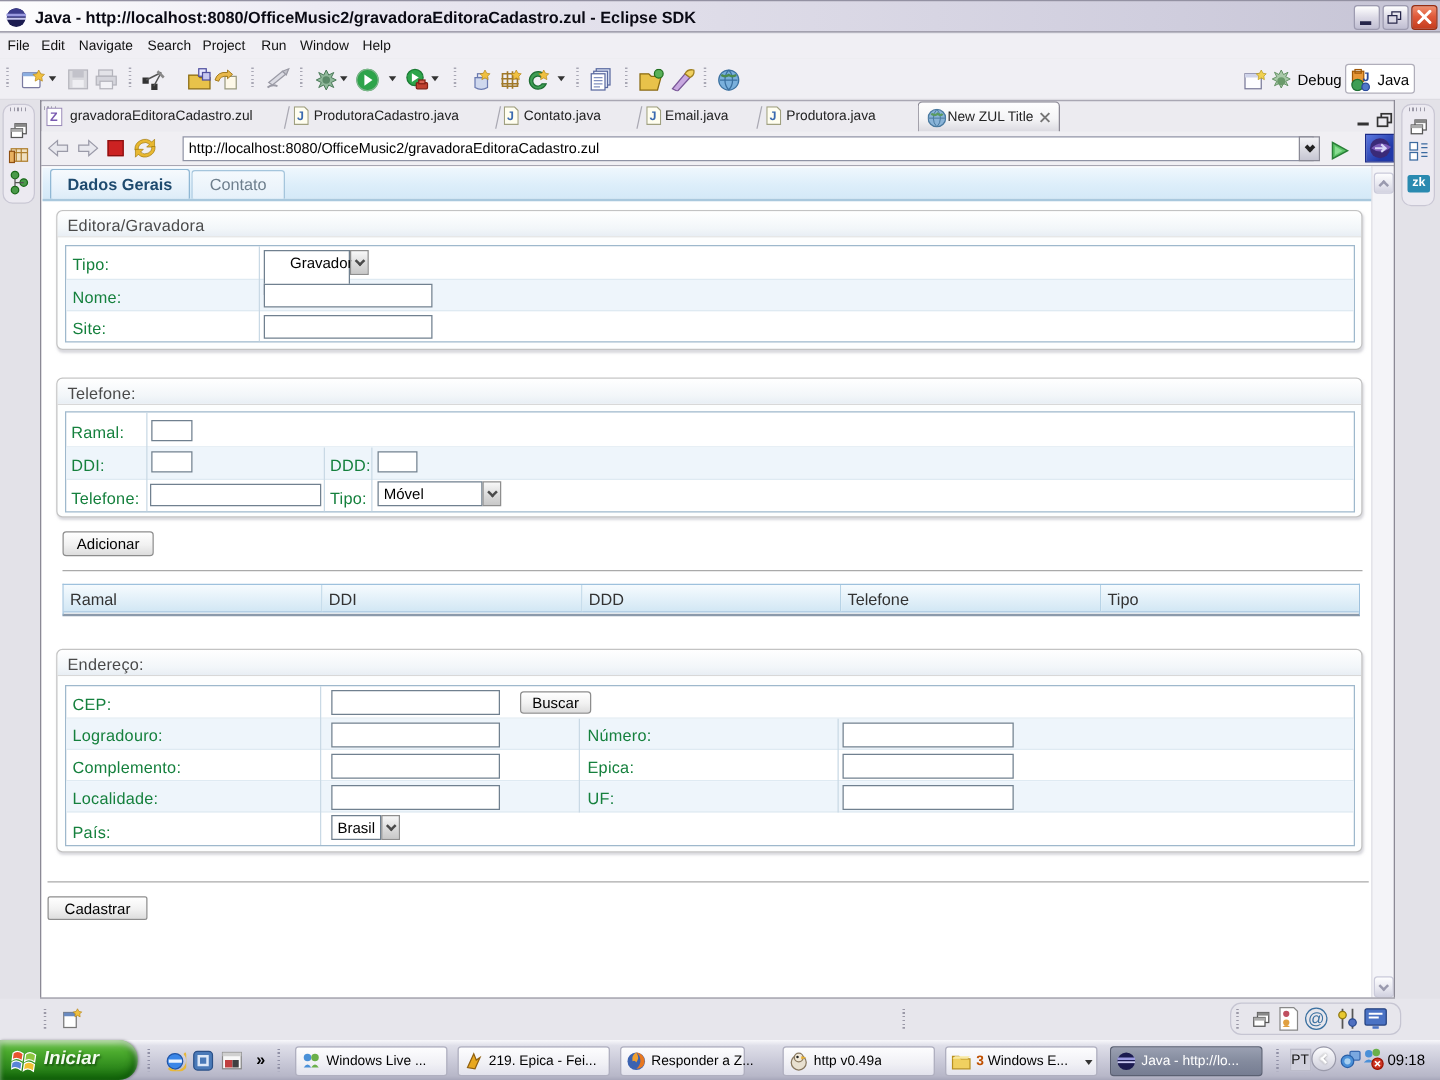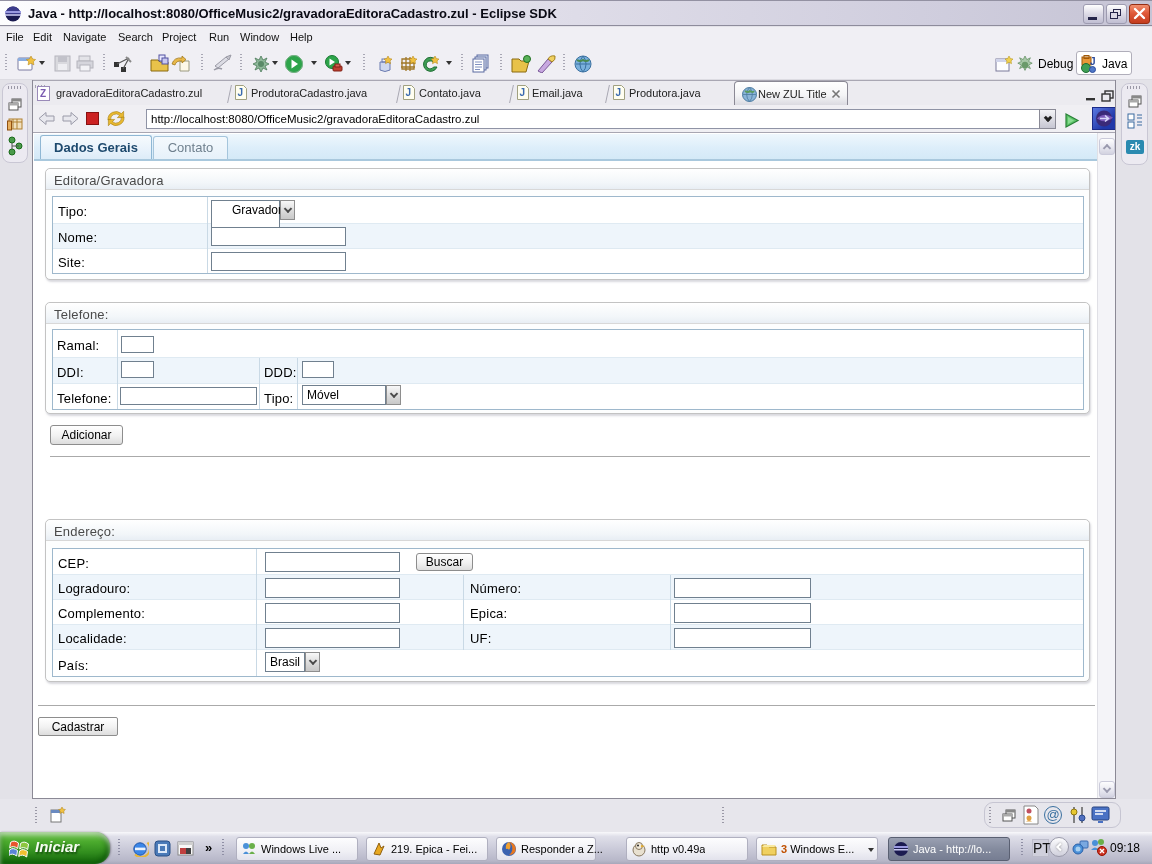--- a/index.html
+++ b/index.html
@@ -53,21 +53,21 @@
 #ztab2 { left:153px; top:136px; width:75px; height:23px; background:linear-gradient(#f4f9fd,#e6f1fa); border:1px solid #a5c5dc; border-bottom:none; border-radius:3px 3px 0 0; color:#6e7f8d; text-align:center; line-height:22px; }
 #ztabline { left:34px; top:159px; width:1063px; height:2px; background:#a9c8dd; }
 
 
 .gbox { position:absolute; border:1px solid #c3c3c3; border-radius:5px; background:#fdfefe; box-shadow:1px 2px 2px rgba(180,180,190,.5); }
 .ghead { position:absolute; left:0; top:0; right:0; height:21px; background:linear-gradient(#ffffff,#f2f6f9 70%,#e8eef4); border-bottom:1px solid #d8d8d8; border-radius:5px 5px 0 0;
   font-size:13px; color:#4a4a4a; letter-spacing:.2px; padding:4px 0 0 8px; }
 .grid { position:absolute; border:1px solid #9eb8cc; background:#fff; }
 .grow { position:absolute; left:0; right:0; border-bottom:1px solid #dfeaf2; }
 .grow.blue { background:#eef5fb; }
-.glabel { position:absolute; font-size:13px; color:#000000; letter-spacing:.2px; }
+.glabel { position:absolute; font-size:13px; color:#15803d; letter-spacing:.2px; }
 .gvline { position:absolute; top:0; bottom:0; width:1px; background:#c9d9e5; }
 .inp { position:absolute; background:#fff; border:1px solid #70808f; }
 .combo-t { position:absolute; background:#fff; border:1px solid #70808f; font-size:12px; color:#000; }
 .combo-b { position:absolute; background:linear-gradient(#f8f8f8,#d9d9d9 60%,#c8c8c8); border:1px solid #8e8e8e; }
 .chev { position:absolute; left:50%; top:50%; width:6px; height:6px; border-right:2.5px solid #4a4a4a; border-bottom:2.5px solid #4a4a4a; transform:translate(-50%,-70%) rotate(45deg); }
 .btn { position:absolute; background:linear-gradient(#ffffff,#f1f1f1 55%,#dddddd); border:1px solid #8d8d8d; border-radius:3px; font-size:12px; color:#000; text-align:center; font-family:Liberation Sans, sans-serif; }
 
 
 #lbox { position:absolute; left:50px; top:467px; width:1038px; height:26px; border:1px solid #9ec1dd; border-bottom:2px solid #8b9aab; background:#fff; }
 .lhcell { position:absolute; top:0; height:22px; background:linear-gradient(#f6fbfe,#e2f0f9 55%,#d2e7f4); border-right:1px solid #b7d3e6; border-bottom:1px solid #9ec1dd; font-size:13px; color:#333; padding:4px 0 0 5px; }
@@ -414,20 +414,27 @@
   <div class="inp" style="left:67px;top:57px;width:137px;height:18px"></div>
   <div class="combo-t" style="left:249px;top:55px;width:84px;height:20px;line-height:18px;padding-left:4px">Móvel</div>
   <div class="combo-b" style="left:333px;top:55px;width:15px;height:20px">
         <div class="chev"></div>
       </div>
 </div>
 
 <button class="btn" style="left:50px;top:425px;width:73px;height:20px">Adicionar</button>
 <div class="abs" style="left:50px;top:456px;width:1040px;height:1px;background:#aaa"></div>
 
+<div class="abs" id="lbox">
+  <div class="lhcell" style="left:0;width:207px">Ramal</div>
+  <div class="lhcell" style="left:207px;width:208px">DDI</div>
+  <div class="lhcell" style="left:415px;width:207px">DDD</div>
+  <div class="lhcell" style="left:622px;width:208px">Telefone</div>
+  <div class="lhcell" style="left:830px;width:206px;border-right:none">Tipo</div>
+</div>
 
 <div class="abs gbox" style="left:45px;top:519px;width:1045px;height:163px">
   <div class="ghead">Endereço:</div>
 </div>
 <div class="abs grid" style="left:52px;top:548px;width:1032px;height:129px">
   <div class="grow" style="top:0;height:26px"></div>
   <div class="grow blue" style="top:26px;height:25px"></div>
   <div class="grow" style="top:51px;height:25px"></div>
   <div class="grow blue" style="top:76px;height:25px"></div>
   <div class="grow" style="top:101px;height:28px;border-bottom:none"></div>
@@ -569,21 +576,21 @@
   <div class="taskbtn" style="left:888px;width:122px;background:linear-gradient(#9aa0b2,#848b9e 50%,#767d92);border-color:#5a6072;color:#fff">
     <svg class="ticon" viewBox="0 0 16 16">
           <circle cx="8" cy="8" r="7" fill="#1b1b50"></circle>
           <rect x="1" y="5" width="14" height="2" fill="#9a9ae0"></rect>
           <rect x="1" y="8" width="14" height="1.5" fill="#c8c8f0"></rect>
         </svg>
     <div class="tlabel">Java - http://lo...</div>
   </div>
 
   <div class="abs" style="left:1021px;top:7px;width:2px;height:18px;background:repeating-linear-gradient(to bottom,#8f8fa5 0,#8f8fa5 1px,transparent 1px,transparent 3px)"></div>
-  <div class="abs" style="left:1032px;top:7px;width:17px;height:18px;background:#d0d0dc;border:1px solid #bcbcca;font-size:14px;color:#111;text-align:right;line-height:17px">PT</div>
+  <div class="abs" style="left:1032px;top:7px;width:17px;height:18px;background:#d0d0dc;border:1px solid #bcbcca;font-size:11px;color:#111;text-align:left;line-height:17px">PT</div>
   <div class="abs" style="left:1049px;top:5px;width:20px;height:20px;border-radius:50%;background:linear-gradient(#fdfdfe,#d0d0dc);border:1px solid #9a9aaa">
     <div class="chev" style="transform:translate(-30%,-50%) rotate(135deg);border-color:#fff;border-width:2.5px;width:6px;height:6px;filter:drop-shadow(0 0 1px #888)"></div>
   </div>
   <svg class="abs" style="left:1072px;top:7px" width="17" height="17" viewBox="0 0 17 17">
     <rect x="8" y="2" width="8" height="7" rx="1" fill="#7aa8e0" stroke="#3a6ab0"></rect>
     <circle cx="6" cy="10" r="5" fill="#4a90d8" stroke="#2a60a8"></circle>
     <circle cx="6" cy="10" r="2.5" fill="#a8d0f0"></circle>
   </svg>
   <svg class="abs" style="left:1089px;top:6px" width="19" height="19" viewBox="0 0 19 19">
     <circle cx="6" cy="5" r="3" fill="#4a90d8"></circle>

